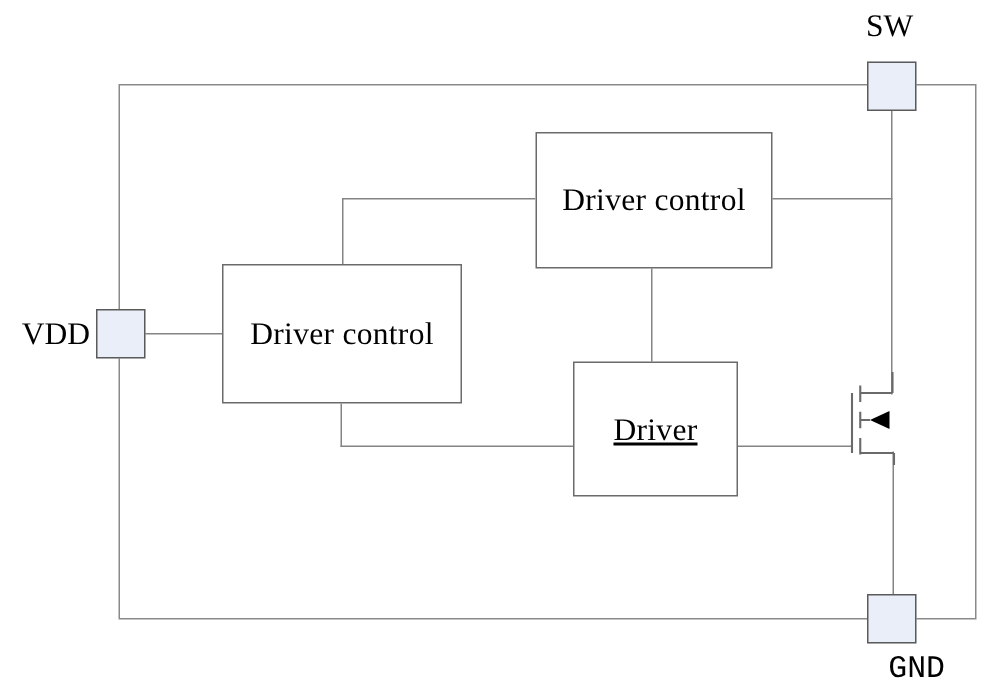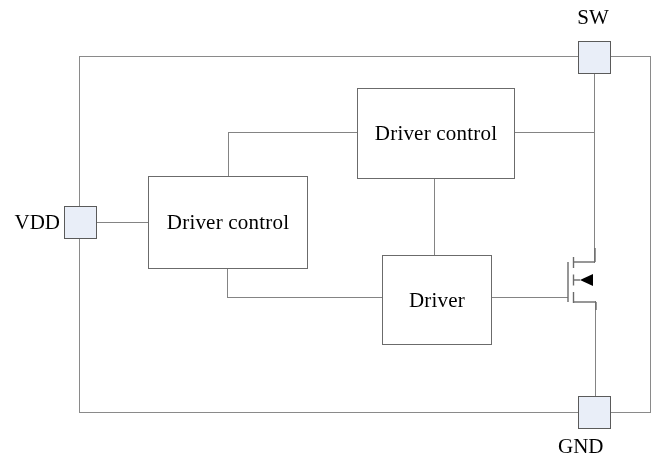--- a/index.html
+++ b/index.html
@@ -14,34 +14,34 @@
     position:absolute;left:79px;top:56px;width:570px;height:355px;
     border:1px solid #8a8a8a;background:transparent;
   }
   .block{
     position:absolute;border:1px solid #6b6b6b;background:#ffffff;
     display:flex;align-items:center;justify-content:center;
     font-size:21px;line-height:1;letter-spacing:0.2px;
   }
   .block-power{left:148px;top:176px;width:158px;height:91px;}
   .block-logic{left:357px;top:88px;width:156px;height:89px;}
-  .block-driver{left:382px;top:255px;width:108px;height:88px;}
+  .block-driver{left:382px;top:241px;width:108px;height:88px;text-decoration:underline;}
   .pad{
     position:absolute;width:31px;height:31px;
     background:#e9eef8;border:1px solid #5a5a5a;z-index:5;
   }
   .pad-vdd{left:64px;top:206px;}
   .pad-sw{left:578px;top:41px;}
   .pad-gnd{left:578px;top:396px;}
   .pin-label{
     position:absolute;font-size:21px;line-height:1;z-index:6;
   }
   .lbl-vdd{left:2px;top:212px;width:58px;text-align:right;}
   .lbl-sw{left:563px;top:7px;width:60px;text-align:center;}
-  .lbl-gnd{left:558px;top:436px;width:72px;text-align:left;}
+  .lbl-gnd{left:558px;top:436px;width:72px;text-align:right;font-family:Liberation Mono, monospace;}
   .mosfet{position:absolute;left:555px;top:248px;z-index:2;}
 </style>
 </head>
 <body>
 
 <div id="stage">
 
   <div class="outer-rect"></div>
 
   <div class="hline" style="left:95px;top:222px;width:53px;"></div>

